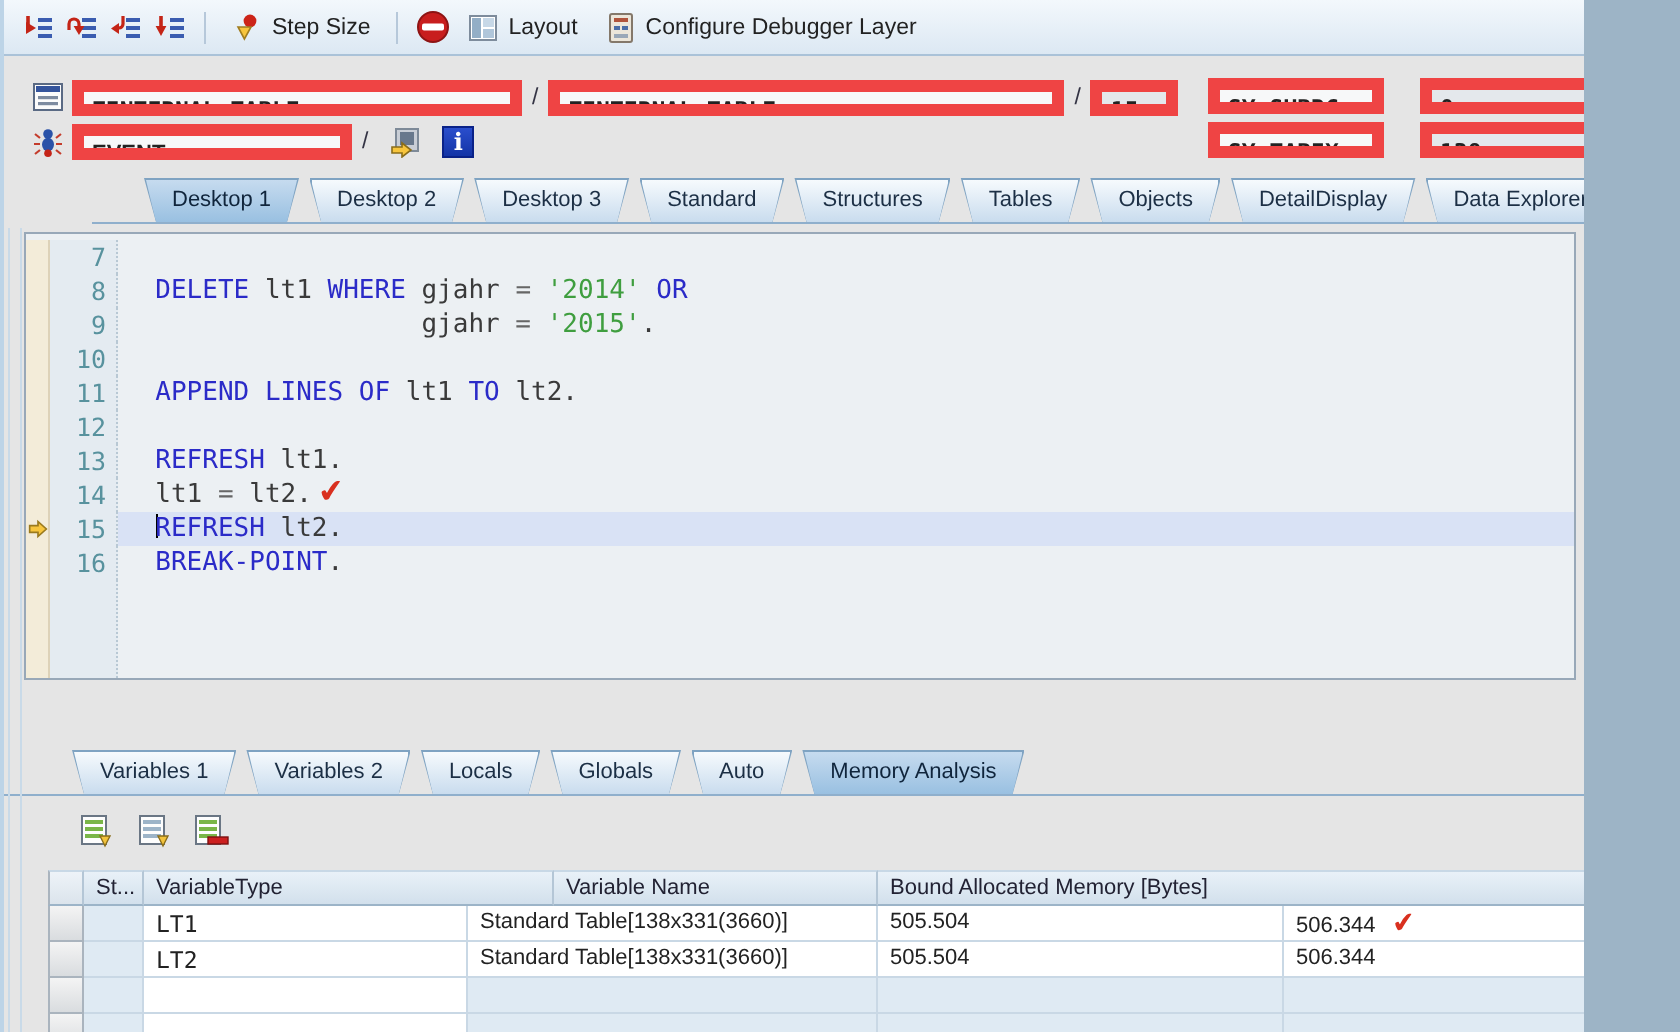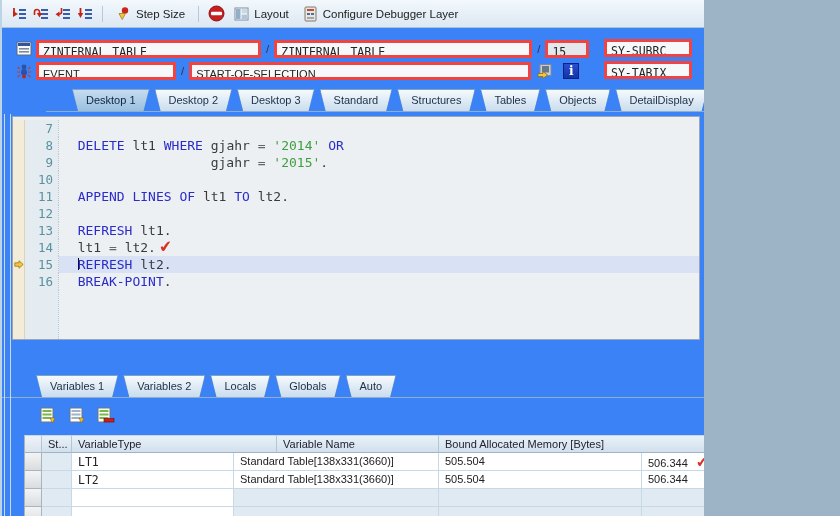--- a/index.html
+++ b/index.html
@@ -1,36 +1,36 @@
 <!DOCTYPE html>
 <html><head>
 <meta charset="utf-8">
 <style>
   * { margin:0; padding:0; box-sizing:border-box; }
   body { background:#9db4c6; font-family:"Liberation Sans", sans-serif; }
-  .app { width:704px; height:516px; overflow:hidden; position:relative;
-         background:#3b82f6; border-left:2px solid #bdd4e7; }
+  .app { width:792px; height:516px; overflow:hidden; position:relative;
+         background:#e5e5e5; border-left:2px solid #bdd4e7; }
 
   
   .toolbar { height:28px; display:flex; align-items:center; padding-left:6px;
              background:linear-gradient(#f3f8fc,#dce8f3); border-bottom:1px solid #aac2d8; }
   .ibtn { width:22px; height:20px; display:flex; align-items:center; justify-content:center;
           background:transparent; border:none; }
   .tbtn { display:flex; align-items:center; gap:4px; border:none; background:transparent;
           font-family:"Liberation Sans",sans-serif; font-size:11.5px; color:#222;
           padding:0 7px; height:20px; white-space:nowrap; }
   .vsep { width:1px; height:16px; background:#b6c8da; margin:0 6px; }
 
   
   .ctx { padding:11px 0 0 14px; }
   .crow { display:flex; align-items:center; height:19px; margin-bottom:3px; position:relative; }
   .cicn { width:16px; height:16px; display:inline-flex; align-items:center; justify-content:center; margin-right:4px; }
-  .fld { display:inline-block; height:18px; line-height:16px; border:3px solid #ef4444;
+  .fld { display:inline-block; height:18px; line-height:16px; border:6px solid #ef4444;
          background:#f7f8f9; color:#222; font-size:11px; padding:1px 4px 0 4px;
-         overflow:hidden; white-space:nowrap; }
+         overflow:hidden; white-space:nowrap;font-weight:bold; }
   .fld.mono { font-family:"DejaVu Sans Mono",monospace; font-size:11.5px; }
   .fld.val { background:#e4e8ec; }
   .slash { margin:0 5px; color:#334; font-size:11.5px; }
   .w-program{width:225px}.w-include{width:258px}.w-line{width:44px}
   .w-event{width:140px}.w-sos{width:342px}
   .sysgrp{position:absolute;left:588px;top:0;display:flex;gap:18px}
   .w-sys{width:88px}.w-sysval{width:92px}
   .infoicon{width:16px;height:16px;background:linear-gradient(#2a4ecd,#1334a6);color:#fff;
             font:bold 12px/15px "DejaVu Serif",serif;text-align:center;border:1px solid #0a2288;margin-left:6px}
 
@@ -194,21 +194,20 @@
       <span class="cicn">
         <svg width="16" height="16">
             <path d="M4 6 L1.5 4 M4 9 H1 M4 12 L1.5 14 M12 6 L14.5 4 M12 9 H15 M12 12 L14.5 14" stroke="#c43c2c" stroke-width="1.1"></path>
             <circle cx="8" cy="4" r="2.4" fill="#2a52a8"></circle>
             <ellipse cx="8" cy="9.3" rx="3" ry="3.4" fill="#2a52a8"></ellipse>
             <circle cx="8" cy="13.6" r="1.9" fill="#c42418"></circle>
           </svg>
       </span>
       <span class="fld w-event">EVENT</span>
       <span class="slash">/</span>
-      <span class="fld w-sos">START-OF-SELECTION</span>
       <span class="cicn" style="margin-left:6px">
         <svg width="16" height="16">
             <rect x="3" y="1.5" width="11" height="11" fill="#c9ced6" stroke="#7e8a98"></rect>
             <rect x="5" y="3" width="7" height="6.5" fill="#68788c"></rect>
             <polygon points="1,10.5 6,10.5 6,8.5 10.5,12 6,15.5 6,13.5 1,13.5" fill="#f7c53d" stroke="#8a6d1a" stroke-width="0.8"></polygon>
           </svg>
       </span>
       <span class="infoicon">i</span>
       <span class="sysgrp">
         <span class="fld mono w-sys">SY-TABIX</span>
@@ -323,20 +322,23 @@
       </div>
       <div class="tab">
         <span class="inner">Locals</span>
       </div>
       <div class="tab">
         <span class="inner">Globals</span>
       </div>
       <div class="tab">
         <span class="inner">Auto</span>
       </div>
+      <div class="tab active">
+        <span class="inner">Memory Analysis</span>
+      </div>
     </div>
 
   <div class="alvbar">
     <button class="alvbtn">
       <svg width="17" height="17">
           <rect x="1" y="1" width="12" height="14" fill="#fdfdfd" stroke="#6a7684"></rect>
           <rect x="2.5" y="3" width="9" height="2" fill="#7ab648"></rect>
           <rect x="2.5" y="6.5" width="9" height="2" fill="#7ab648"></rect>
           <rect x="2.5" y="10" width="9" height="2" fill="#7ab648"></rect>
           <polygon points="10,11 15,11 12.5,16" fill="#f2c33c" stroke="#8a6d1a" stroke-width="0.7"></polygon>

